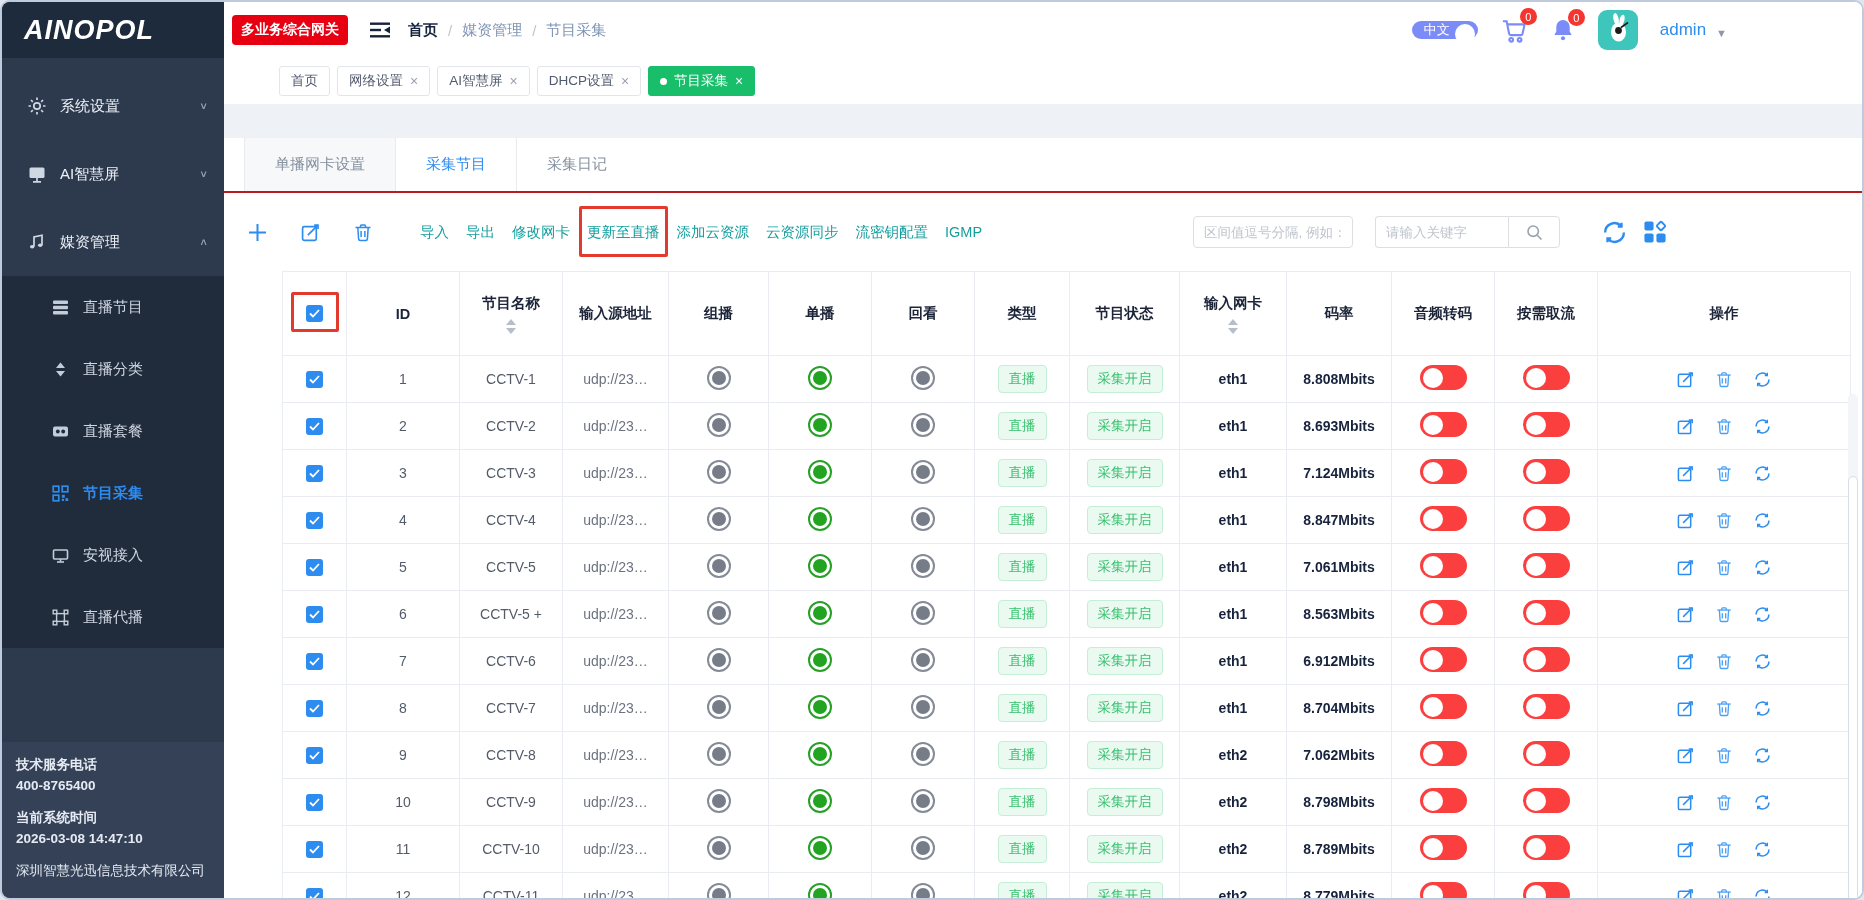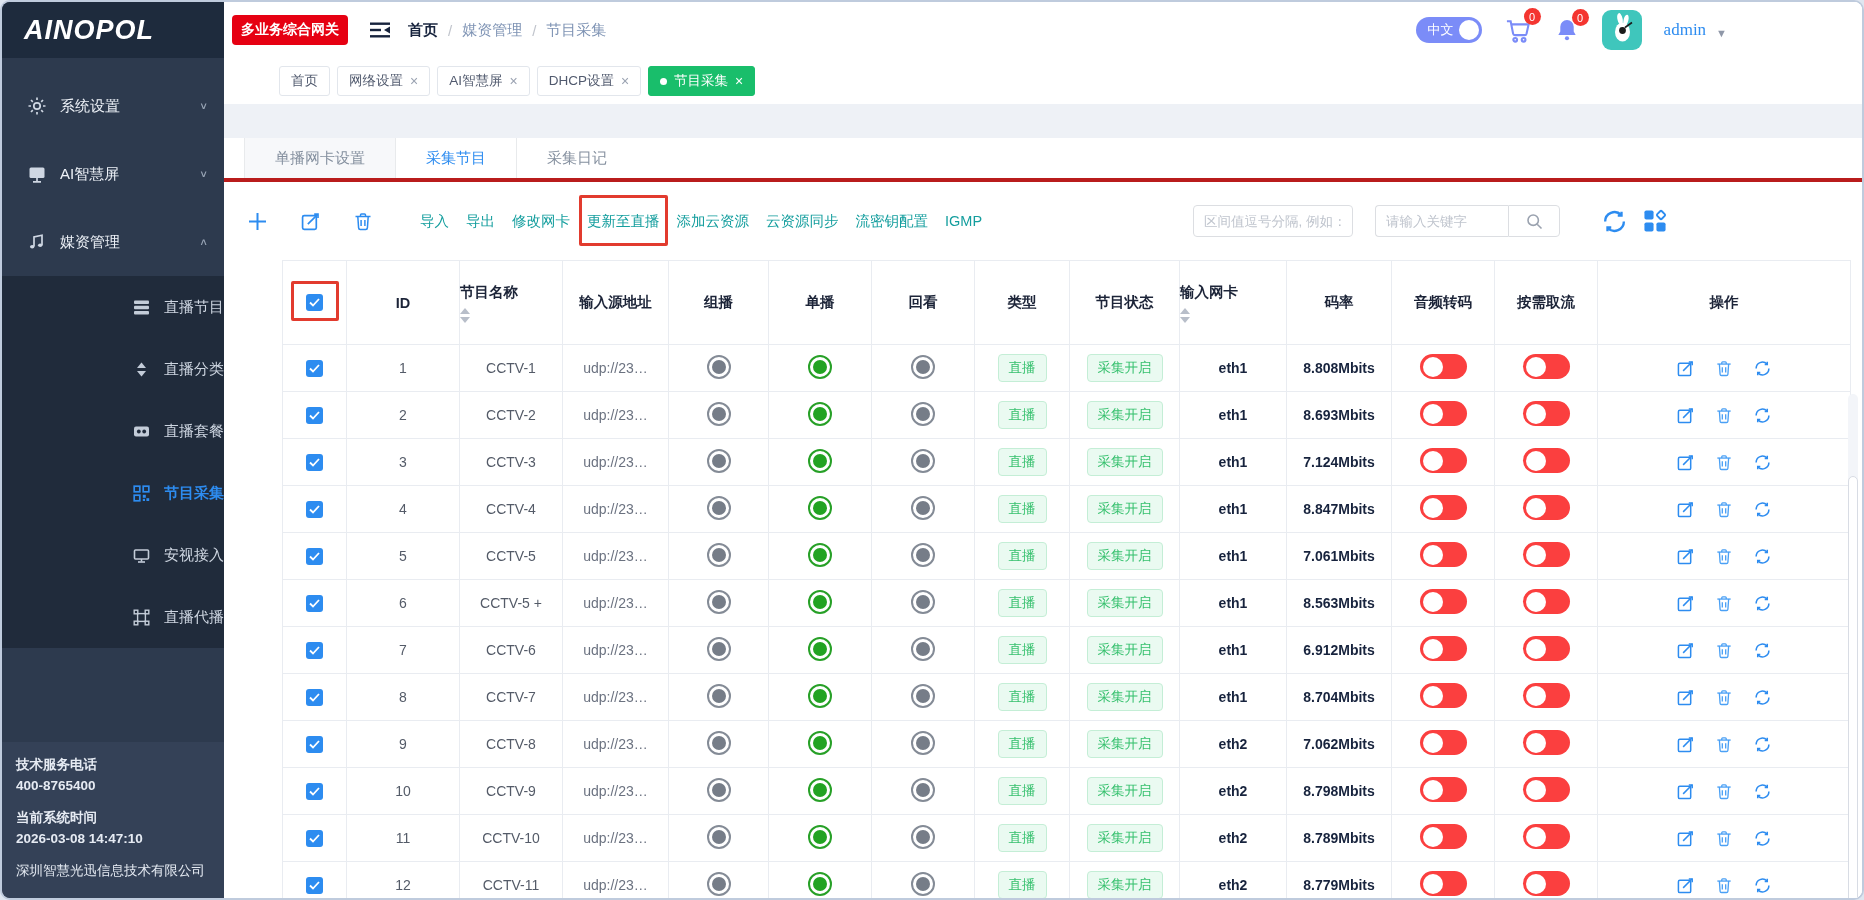--- a/index.html
+++ b/index.html
@@ -10,63 +10,63 @@
 
   
   .sidebar { width:222px; height:100%; background:#2d3a4e; flex:0 0 222px; display:flex; flex-direction:column; }
   .logo { height:56px; background:#1e2b3d; color:#fff; display:flex; align-items:center; padding-left:22px;
     font-size:27px; font-weight:bold; font-style:italic; letter-spacing:1px; }
   .menu { flex:1; padding-top:14px; overflow:hidden; }
   .menu-item { height:68px; display:flex; align-items:center; padding:0 16px 0 26px; color:#eef2f8; font-size:15px; cursor:pointer; }
   .menu-item .mi-icon { width:18px; height:18px; margin-right:14px; flex:0 0 18px; }
   .menu-item .chev { margin-left:auto; color:#98a4b5; font-size:12px; transform:scaleY(.8); }
   .submenu { background:#202b3b; }
-  .sub-item { height:62px; display:flex; align-items:center; padding-left:50px; color:#cdd5e0; font-size:15px; cursor:pointer;justify-content:flex-end; }
+  .sub-item { height:62px; display:flex; align-items:center; padding-left:50px; color:#cdd5e0; font-size:15px; cursor:pointer; }
   .sub-item .mi-icon { width:17px; height:17px; margin-right:14px; flex:0 0 17px; }
   .sub-item.active { color:#2d8cf0; font-weight:bold; }
   .side-footer { background:#344157; color:#e6ebf3; font-size:13.5px; padding:13px 14px 16px 14px; line-height:1.55;
     border-radius:0 0 0 8px; }
   .side-footer .blk { margin-bottom:11px;font-weight:bold; }
 
   
   .main { flex:1; display:flex; flex-direction:column; min-width:0; position:relative; background:#fff; }
 
   
   .topbar { height:56px; display:flex; align-items:center; padding-left:8px; background:#fff; flex:0 0 56px; }
   .brand-badge { background:#e60012; color:#fff; font-weight:bold; font-size:14px; padding:6px 9px; border-radius:4px; margin-right:22px; white-space:nowrap; }
   .collapse-btn { margin-right:18px; display:flex; align-items:center; cursor:pointer; }
   .crumbs { display:flex; align-items:center; gap:10px; font-size:15px; }
   .crumb-first { color:#17233d; font-weight:bold; }
   .crumb { color:#7e93b4; }
   .crumb-sep { color:#c0c4cc; }
   .top-right { margin-left:auto; margin-right:135px; display:flex; align-items:center; gap:22px; }
-  .lang-toggle { width:66px; height:26px; border-radius:13px; background:#7b8cf8; color:#fff; font-size:13px;
+  .lang-toggle { width:66px; height:18px; border-radius:13px; background:#7b8cf8; color:#fff; font-size:13px;
     display:flex; align-items:center; padding-left:12px; position:relative; cursor:pointer; }
   .lang-knob { position:absolute; right:3px; top:3px; width:20px; height:20px; border-radius:50%; background:#fff; }
   .icon-wrap { position:relative; cursor:pointer; display:flex; }
   .count-badge { position:absolute; top:-8px; right:-9px; min-width:17px; height:17px; border-radius:9px; background:#f43530;
     color:#fff; font-size:11px; display:flex; align-items:center; justify-content:center; padding:0 4px; }
   .avatar { width:40px; height:40px; border-radius:9px; background:#3fc6bc; display:flex; align-items:center; justify-content:center; overflow:hidden; }
-  .admin-name { color:#2d8cf0; font-size:17px;font-family:Liberation Serif, serif; }
+  .admin-name { color:#2d8cf0; font-size:17px; }
   .admin-caret { color:#8f97a8; font-size:11px; margin-left:-12px; margin-top:6px; }
 
   
   .tagbar { height:46px; display:flex; align-items:center; padding-left:55px; gap:7px; background:#fff; flex:0 0 46px; }
   .tag { height:30px; display:flex; align-items:center; gap:7px; border:1px solid #e2e6ec; background:#fff; color:#515a6e;
     font-size:13.5px; padding:0 11px; border-radius:3px; cursor:pointer; white-space:nowrap; }
   .tag .x { color:#9aa2b1; font-size:14px; }
   .tag.active { background:#19be6b; border-color:#19be6b; color:#fff; }
   .tag.active .x { color:#fff; }
   .tag-dot { width:7px; height:7px; border-radius:50%; background:#fff; }
 
   .gray-band { height:34px; background:#eef1f6; flex:0 0 34px; }
 
   
   .panel { flex:1; background:#fff; position:relative; min-height:0; }
-  .tabs { height:44px; display:flex; align-items:stretch; border-bottom:4px solid #b91c1c; padding-left:20px; }
+  .tabs { height:55px; display:flex; align-items:stretch; border-bottom:2px solid #b91c1c; padding-left:20px; }
   .tab { display:flex; align-items:center; padding:0 30px; font-size:15px; color:#85909f; cursor:pointer; }
   .tab.first { background:#f7f8fa; border-left:1px solid #e8eaec; border-right:1px solid #e8eaec; }
   .tab.active { background:#fff; color:#2d8cf0; border-right:1px solid #e8eaec; }
 
   
   .toolbar { height:78px; display:flex; align-items:center; padding-left:24px; }
   .tb-iconbtn { display:flex; align-items:center; justify-content:center; cursor:pointer; margin-right:34px; }
   .tb-links { display:flex; align-items:center; gap:17px; margin-left:14px; }
   .tb-link { color:#149e9e; font-size:14.5px; cursor:pointer; white-space:nowrap; }
   .annotated { position:relative; }
@@ -82,21 +82,21 @@
   .kw-btn { width:52px; height:32px; border:1px solid #dcdee2; border-radius:0 4px 4px 0; background:#fff;
     display:flex; align-items:center; justify-content:center; cursor:pointer; }
   .tb-mini { display:flex; align-items:center; cursor:pointer; margin-left:16px; }
 
   
   .table-wrap { margin-left:58px; }
   table { border-collapse:collapse; table-layout:fixed; width:1568px; font-size:14px; }
   th,td { border:1px solid #e9ecf1; text-align:center; vertical-align:middle; padding:0; }
   thead th { height:84px; color:#1c2438; font-weight:bold; font-size:14.5px; background:#fff; }
   tbody td { height:47px; color:#545b68; }
-  .sort-wrap { display:flex; flex-direction:column; align-items:flex-start; gap:6px; }
+  .sort-wrap { display:flex; flex-direction:column; align-items:center; gap:6px; }
   .sorters { display:flex; flex-direction:column; gap:3px; }
   .sorters i { width:0; height:0; border-left:5px solid transparent; border-right:5px solid transparent; display:block; }
   .sorters .up { border-bottom:6px solid #b8bec9; }
   .sorters .dn { border-top:6px solid #b8bec9; }
   .cb { width:17px; height:17px; border-radius:3px; background:#2d8cf0; display:inline-flex; align-items:center; justify-content:center; cursor:pointer; }
   .cb-anno { position:relative; display:inline-flex; }
   .cb-anno .anno-box { position:absolute; left:-15px; right:-16px; top:-13px; bottom:-10px; border:3px solid #e23b2e; border-radius:2px; pointer-events:none; }
   .dot { display:inline-block; width:24px; height:24px; border-radius:50%; border:2px solid #848b96; padding:3px; }
   .dot i { display:block; width:100%; height:100%; border-radius:50%; background:#767d88; }
   .dot.green { border-color:#27a027; }

